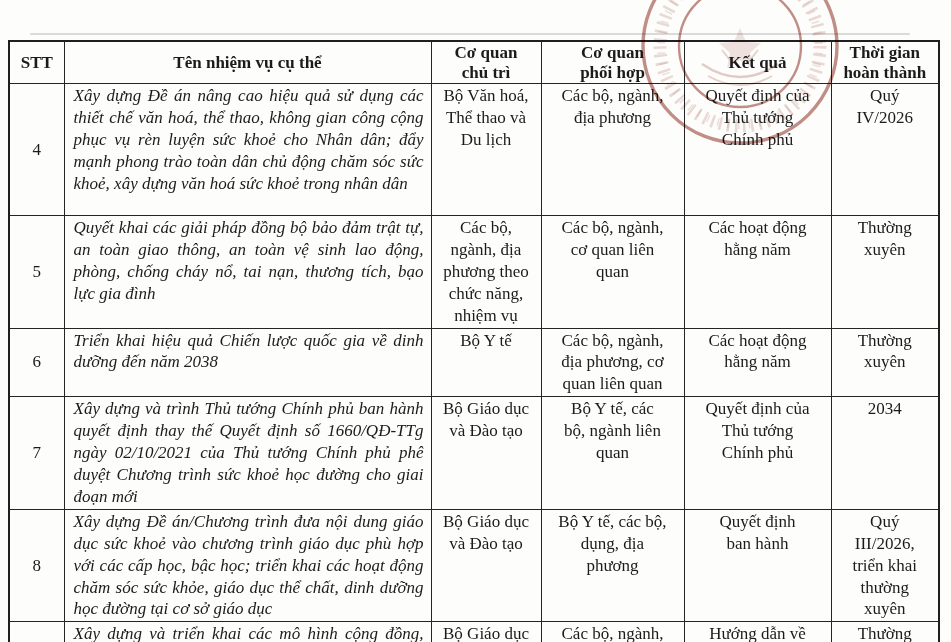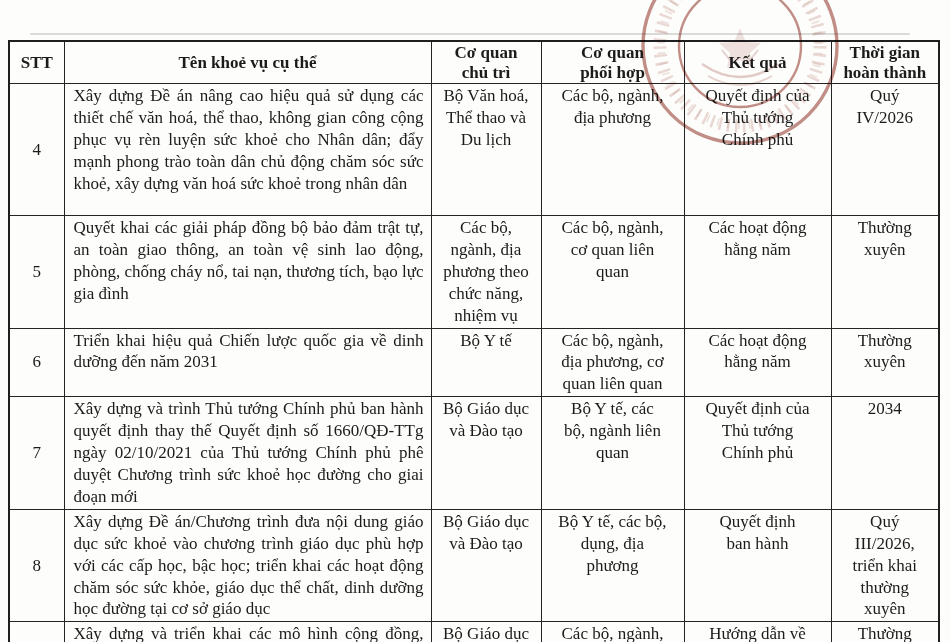--- a/index.html
+++ b/index.html
@@ -34,21 +34,21 @@
     font-size: 17px;
     font-weight: 700;
     line-height: 19.5px;
     text-align: center;
     vertical-align: middle;
     white-space: pre-line;
     padding: 1px 2px;
   }
   .doc-table td { font-size: 17px; line-height: 21.9px; }
   td.stt   { text-align: center; vertical-align: middle; padding: 0 2px; }
-  td.task  { text-align: justify; vertical-align: top; padding: 1px 7px 1px 9px; }
+  td.task  { text-align: justify; vertical-align: top; padding: 1px 7px 1px 9px; font-style: italic; }
   td.cellc { text-align: center; vertical-align: top; white-space: pre-line; padding: 1px 6px; }
 
   tr.hrow { height: 40px; }
   tr.r4 { height: 132px; }
   tr.r5 { height: 111px; }
   tr.r6 { height: 66px; }
   tr.r7 { height: 107px; }
   tr.r8 { height: 106px; }
   tr.r9 { height: 75px; }
 
@@ -86,21 +86,21 @@
       <col style="width:55px">
         <col style="width:367px">
         <col style="width:110px">
       <col style="width:143px">
         <col style="width:147px">
         <col style="width:108px">
     </colgroup>
     <thead>
       <tr class="hrow">
         <th>STT</th>
-        <th>Tên khoẻ vụ cụ thể</th>
+        <th>Tên nhiệm vụ cụ thể</th>
         <th>Cơ quan
 chủ trì</th>
         <th>Cơ quan
 phối hợp</th>
         <th>Kết quả</th>
         <th>Thời gian
 hoàn thành</th>
       </tr>
     </thead>
     <tbody>
@@ -129,21 +129,21 @@
         <td class="cellc">Các bộ, ngành,
 cơ quan liên
 quan</td>
         <td class="cellc">Các hoạt động
 hằng năm</td>
         <td class="cellc">Thường
 xuyên</td>
       </tr>
       <tr class="r6">
         <td class="stt">6</td>
-        <td class="task">Triển khai hiệu quả Chiến lược quốc gia về dinh dưỡng đến năm 2031</td>
+        <td class="task">Triển khai hiệu quả Chiến lược quốc gia về dinh dưỡng đến năm 2038</td>
         <td class="cellc">Bộ Y tế</td>
         <td class="cellc">Các bộ, ngành,
 địa phương, cơ
 quan liên quan</td>
         <td class="cellc">Các hoạt động
 hằng năm</td>
         <td class="cellc">Thường
 xuyên</td>
       </tr>
       <tr class="r7">

